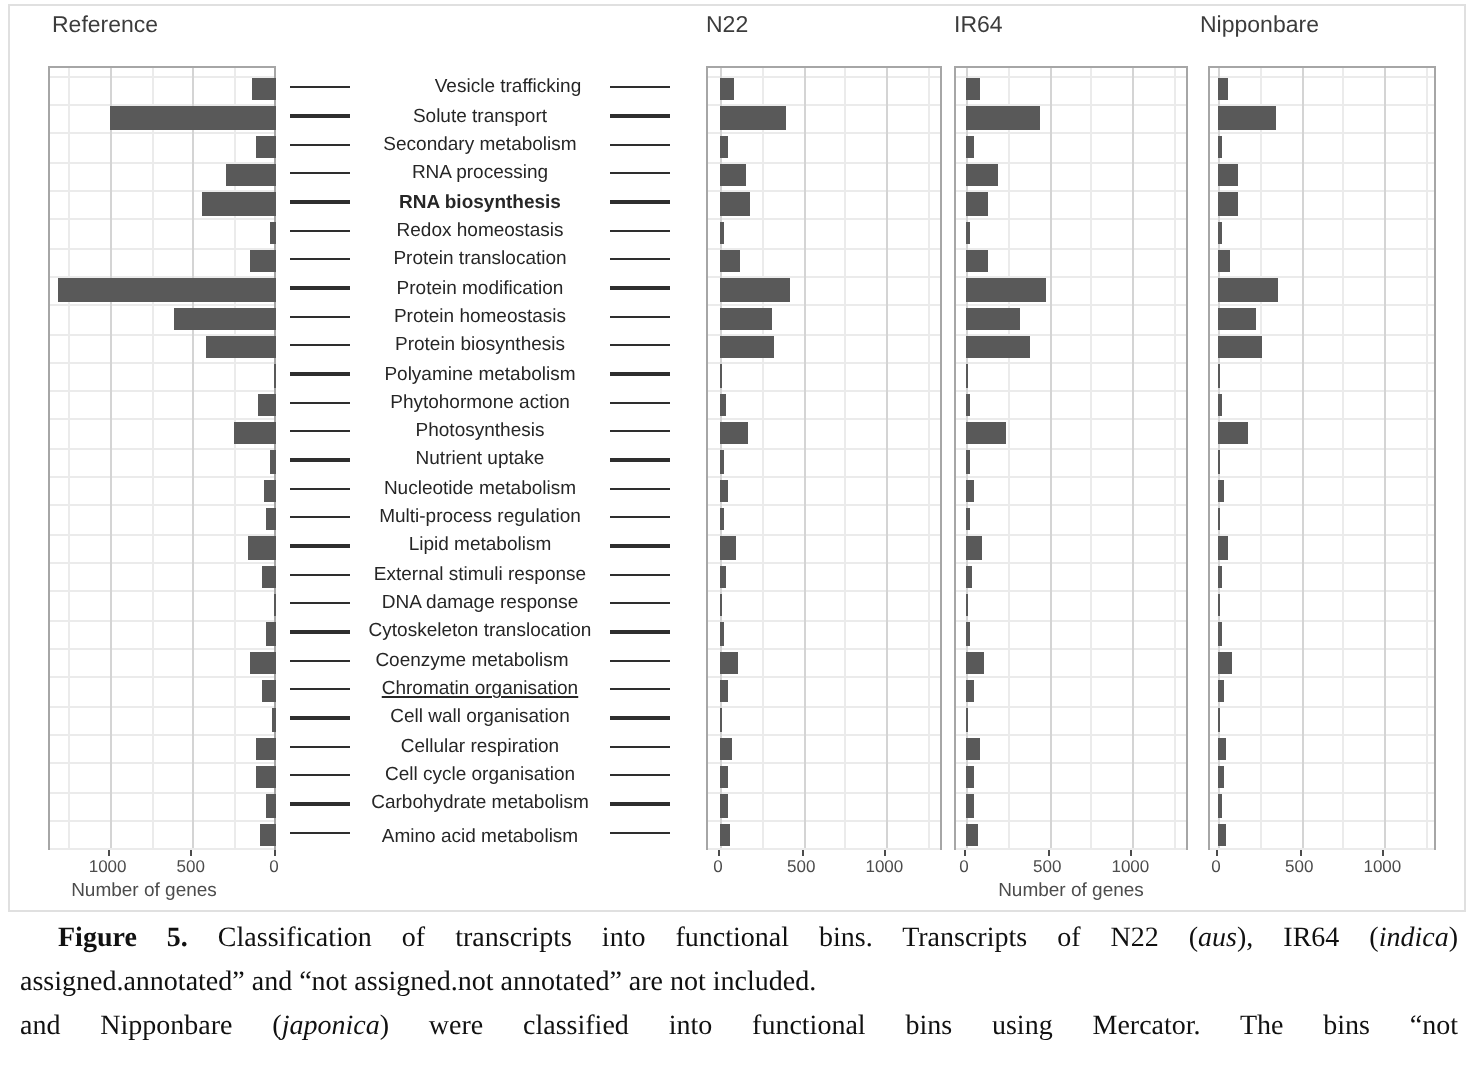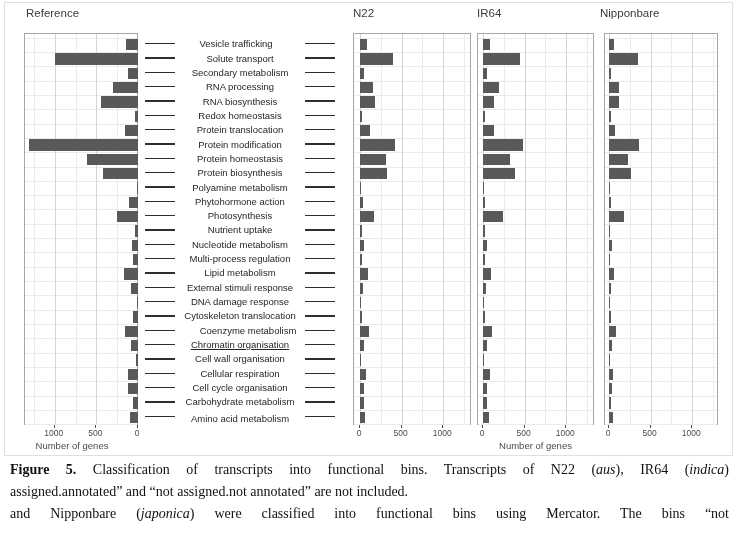--- a/index.html
+++ b/index.html
@@ -16,21 +16,21 @@
   .panel-title{position:absolute;font-size:11.5px;color:#3c3c3c;white-space:nowrap;}
   .cat-label{position:absolute;font-size:9.5px;color:#262626;text-align:center;white-space:nowrap;}
   .dash{position:absolute;height:1.4px;background:#2e2e2e;}
   .tick{position:absolute;width:1px;height:3px;background:#4c4c4c;}
   .ticklab{position:absolute;font-size:8.5px;color:#4c4c4c;transform:translateX(-50%);white-space:nowrap;}
   .axis-label{position:absolute;font-size:9.5px;color:#4c4c4c;text-align:center;}
   .caption{position:absolute;left:10px;top:459px;width:719px;
     font-family:"Liberation Serif",serif;font-size:14px;line-height:22px;color:#111111;}
   .cap-line{text-align:justify;}
   .cap-line.j{text-align-last:justify;}
-  .caption .b{font-weight:bold;}
+  .caption .b{font-weight:bold;margin-left:19px;}
   .caption .i{font-style:italic;}
 </style>
 </head>
 <body>
 
 <div class="fig-border"></div>
 <div id="chart">
     <div class="panel" style="left: 24px; top: 33px; width: 114px; height: 392px;">
       <div class="glh" style="top: 3.535px; background: rgb(235, 235, 235);"></div>
       <div class="glh" style="top: 17.865px; background: rgb(235, 235, 235);"></div>
@@ -303,33 +303,33 @@
       <div class="bar" style="top: 363.2px; height: 11.5px; width: 2.3296px; left: 4px; background: rgb(89, 89, 89);"></div>
       <div class="bar" style="top: 377.53px; height: 11.5px; width: 3.9936px; left: 4px; background: rgb(89, 89, 89);"></div>
     </div>
     <div class="panel-title" style="left: 600px; top: 7px;">Nipponbare</div>
     <div class="tick" style="left: 608px; top: 425px;"></div>
     <div class="ticklab" style="left: 608px; top: 428px;">0</div>
     <div class="tick" style="left: 649.6px; top: 425px;"></div>
     <div class="ticklab" style="left: 649.6px; top: 428px;">500</div>
     <div class="tick" style="left: 691.2px; top: 425px;"></div>
     <div class="ticklab" style="left: 691.2px; top: 428px;">1000</div>
-    <div class="cat-label" style="left: 172px; width: 128px; top: 38.2px;">Vesicle trafficking</div>
+    <div class="cat-label" style="left: 190px; width: 128px; top: 38.2px;">Vesicle trafficking</div>
     <div class="dash" style="left: 145px; width: 30px; top: 43px;"></div>
     <div class="dash" style="left: 305px; width: 30px; top: 43px;"></div>
     <div class="cat-label" style="left: 176px; width: 128px; top: 52.53px;">Solute transport</div>
     <div class="dash" style="left: 145px; width: 30px; top: 57.33px;"></div>
     <div class="dash" style="left: 305px; width: 30px; top: 57.33px;"></div>
     <div class="cat-label" style="left: 176px; width: 128px; top: 66.86px;">Secondary metabolism</div>
     <div class="dash" style="left: 145px; width: 30px; top: 71.66px;"></div>
     <div class="dash" style="left: 305px; width: 30px; top: 71.66px;"></div>
     <div class="cat-label" style="left: 176px; width: 128px; top: 81.19px;">RNA processing</div>
     <div class="dash" style="left: 145px; width: 30px; top: 85.99px;"></div>
     <div class="dash" style="left: 305px; width: 30px; top: 85.99px;"></div>
-    <div class="cat-label" style="left: 176px; width: 128px; top: 95.52px;">RNA biosynthesis</div>
+    <div class="cat-label" style="left: 176px; width: 128px; top: 95.52px; font-weight: bold;">RNA biosynthesis</div>
     <div class="dash" style="left: 145px; width: 30px; top: 100.32px;"></div>
     <div class="dash" style="left: 305px; width: 30px; top: 100.32px;"></div>
     <div class="cat-label" style="left: 176px; width: 128px; top: 109.85px;">Redox homeostasis</div>
     <div class="dash" style="left: 145px; width: 30px; top: 114.65px;"></div>
     <div class="dash" style="left: 305px; width: 30px; top: 114.65px;"></div>
     <div class="cat-label" style="left: 176px; width: 128px; top: 124.18px;">Protein translocation</div>
     <div class="dash" style="left: 145px; width: 30px; top: 128.98px;"></div>
     <div class="dash" style="left: 305px; width: 30px; top: 128.98px;"></div>
     <div class="cat-label" style="left: 176px; width: 128px; top: 138.51px;">Protein modification</div>
     <div class="dash" style="left: 145px; width: 30px; top: 143.31px;"></div>
@@ -363,21 +363,21 @@
     <div class="dash" style="left: 305px; width: 30px; top: 272.28px;"></div>
     <div class="cat-label" style="left: 176px; width: 128px; top: 281.81px;">External stimuli response</div>
     <div class="dash" style="left: 145px; width: 30px; top: 286.61px;"></div>
     <div class="dash" style="left: 305px; width: 30px; top: 286.61px;"></div>
     <div class="cat-label" style="left: 176px; width: 128px; top: 296.14px;">DNA damage response</div>
     <div class="dash" style="left: 145px; width: 30px; top: 300.94px;"></div>
     <div class="dash" style="left: 305px; width: 30px; top: 300.94px;"></div>
     <div class="cat-label" style="left: 176px; width: 128px; top: 310.47px;">Cytoskeleton translocation</div>
     <div class="dash" style="left: 145px; width: 30px; top: 315.27px;"></div>
     <div class="dash" style="left: 305px; width: 30px; top: 315.27px;"></div>
-    <div class="cat-label" style="left: 184px; width: 128px; top: 324.8px;">Coenzyme metabolism</div>
+    <div class="cat-label" style="left: 172px; width: 128px; top: 324.8px;">Coenzyme metabolism</div>
     <div class="dash" style="left: 145px; width: 30px; top: 329.6px;"></div>
     <div class="dash" style="left: 305px; width: 30px; top: 329.6px;"></div>
     <div class="cat-label" style="left: 176px; width: 128px; top: 339.13px; text-decoration: underline;">Chromatin organisation</div>
     <div class="dash" style="left: 145px; width: 30px; top: 343.93px;"></div>
     <div class="dash" style="left: 305px; width: 30px; top: 343.93px;"></div>
     <div class="cat-label" style="left: 176px; width: 128px; top: 353.46px;">Cell wall organisation</div>
     <div class="dash" style="left: 145px; width: 30px; top: 358.26px;"></div>
     <div class="dash" style="left: 305px; width: 30px; top: 358.26px;"></div>
     <div class="cat-label" style="left: 176px; width: 128px; top: 367.79px;">Cellular respiration</div>
     <div class="dash" style="left: 145px; width: 30px; top: 372.59px;"></div>

